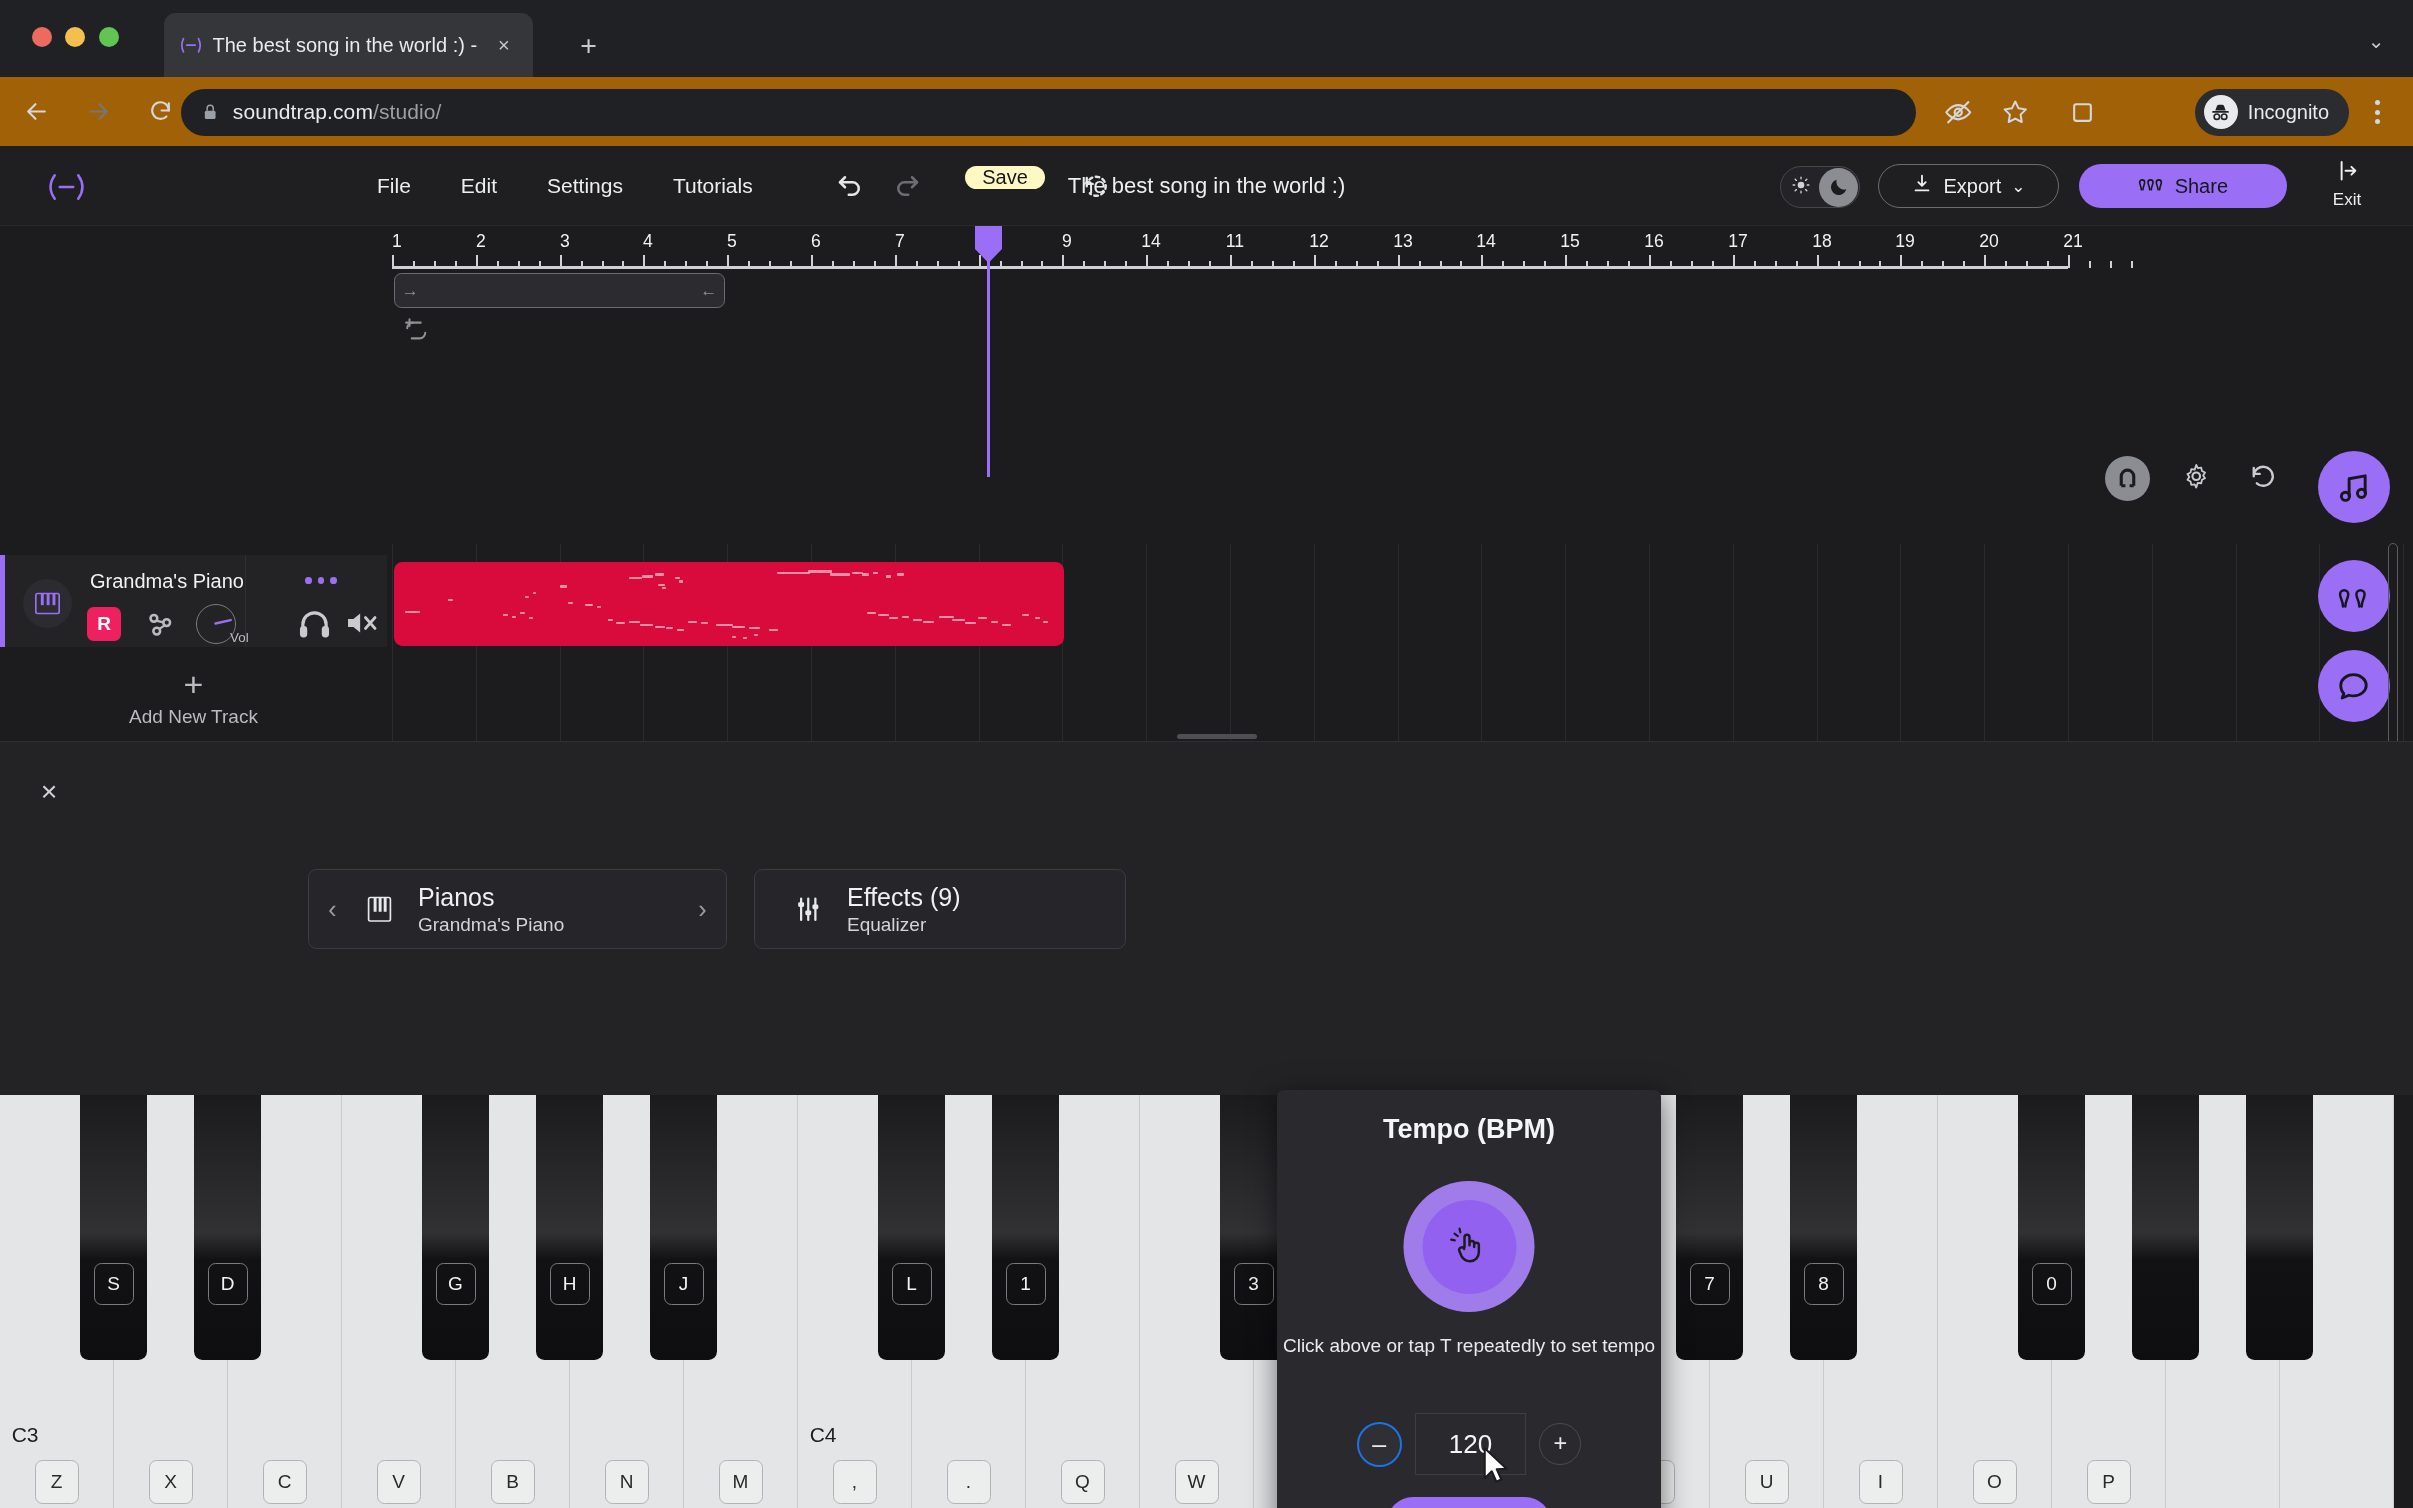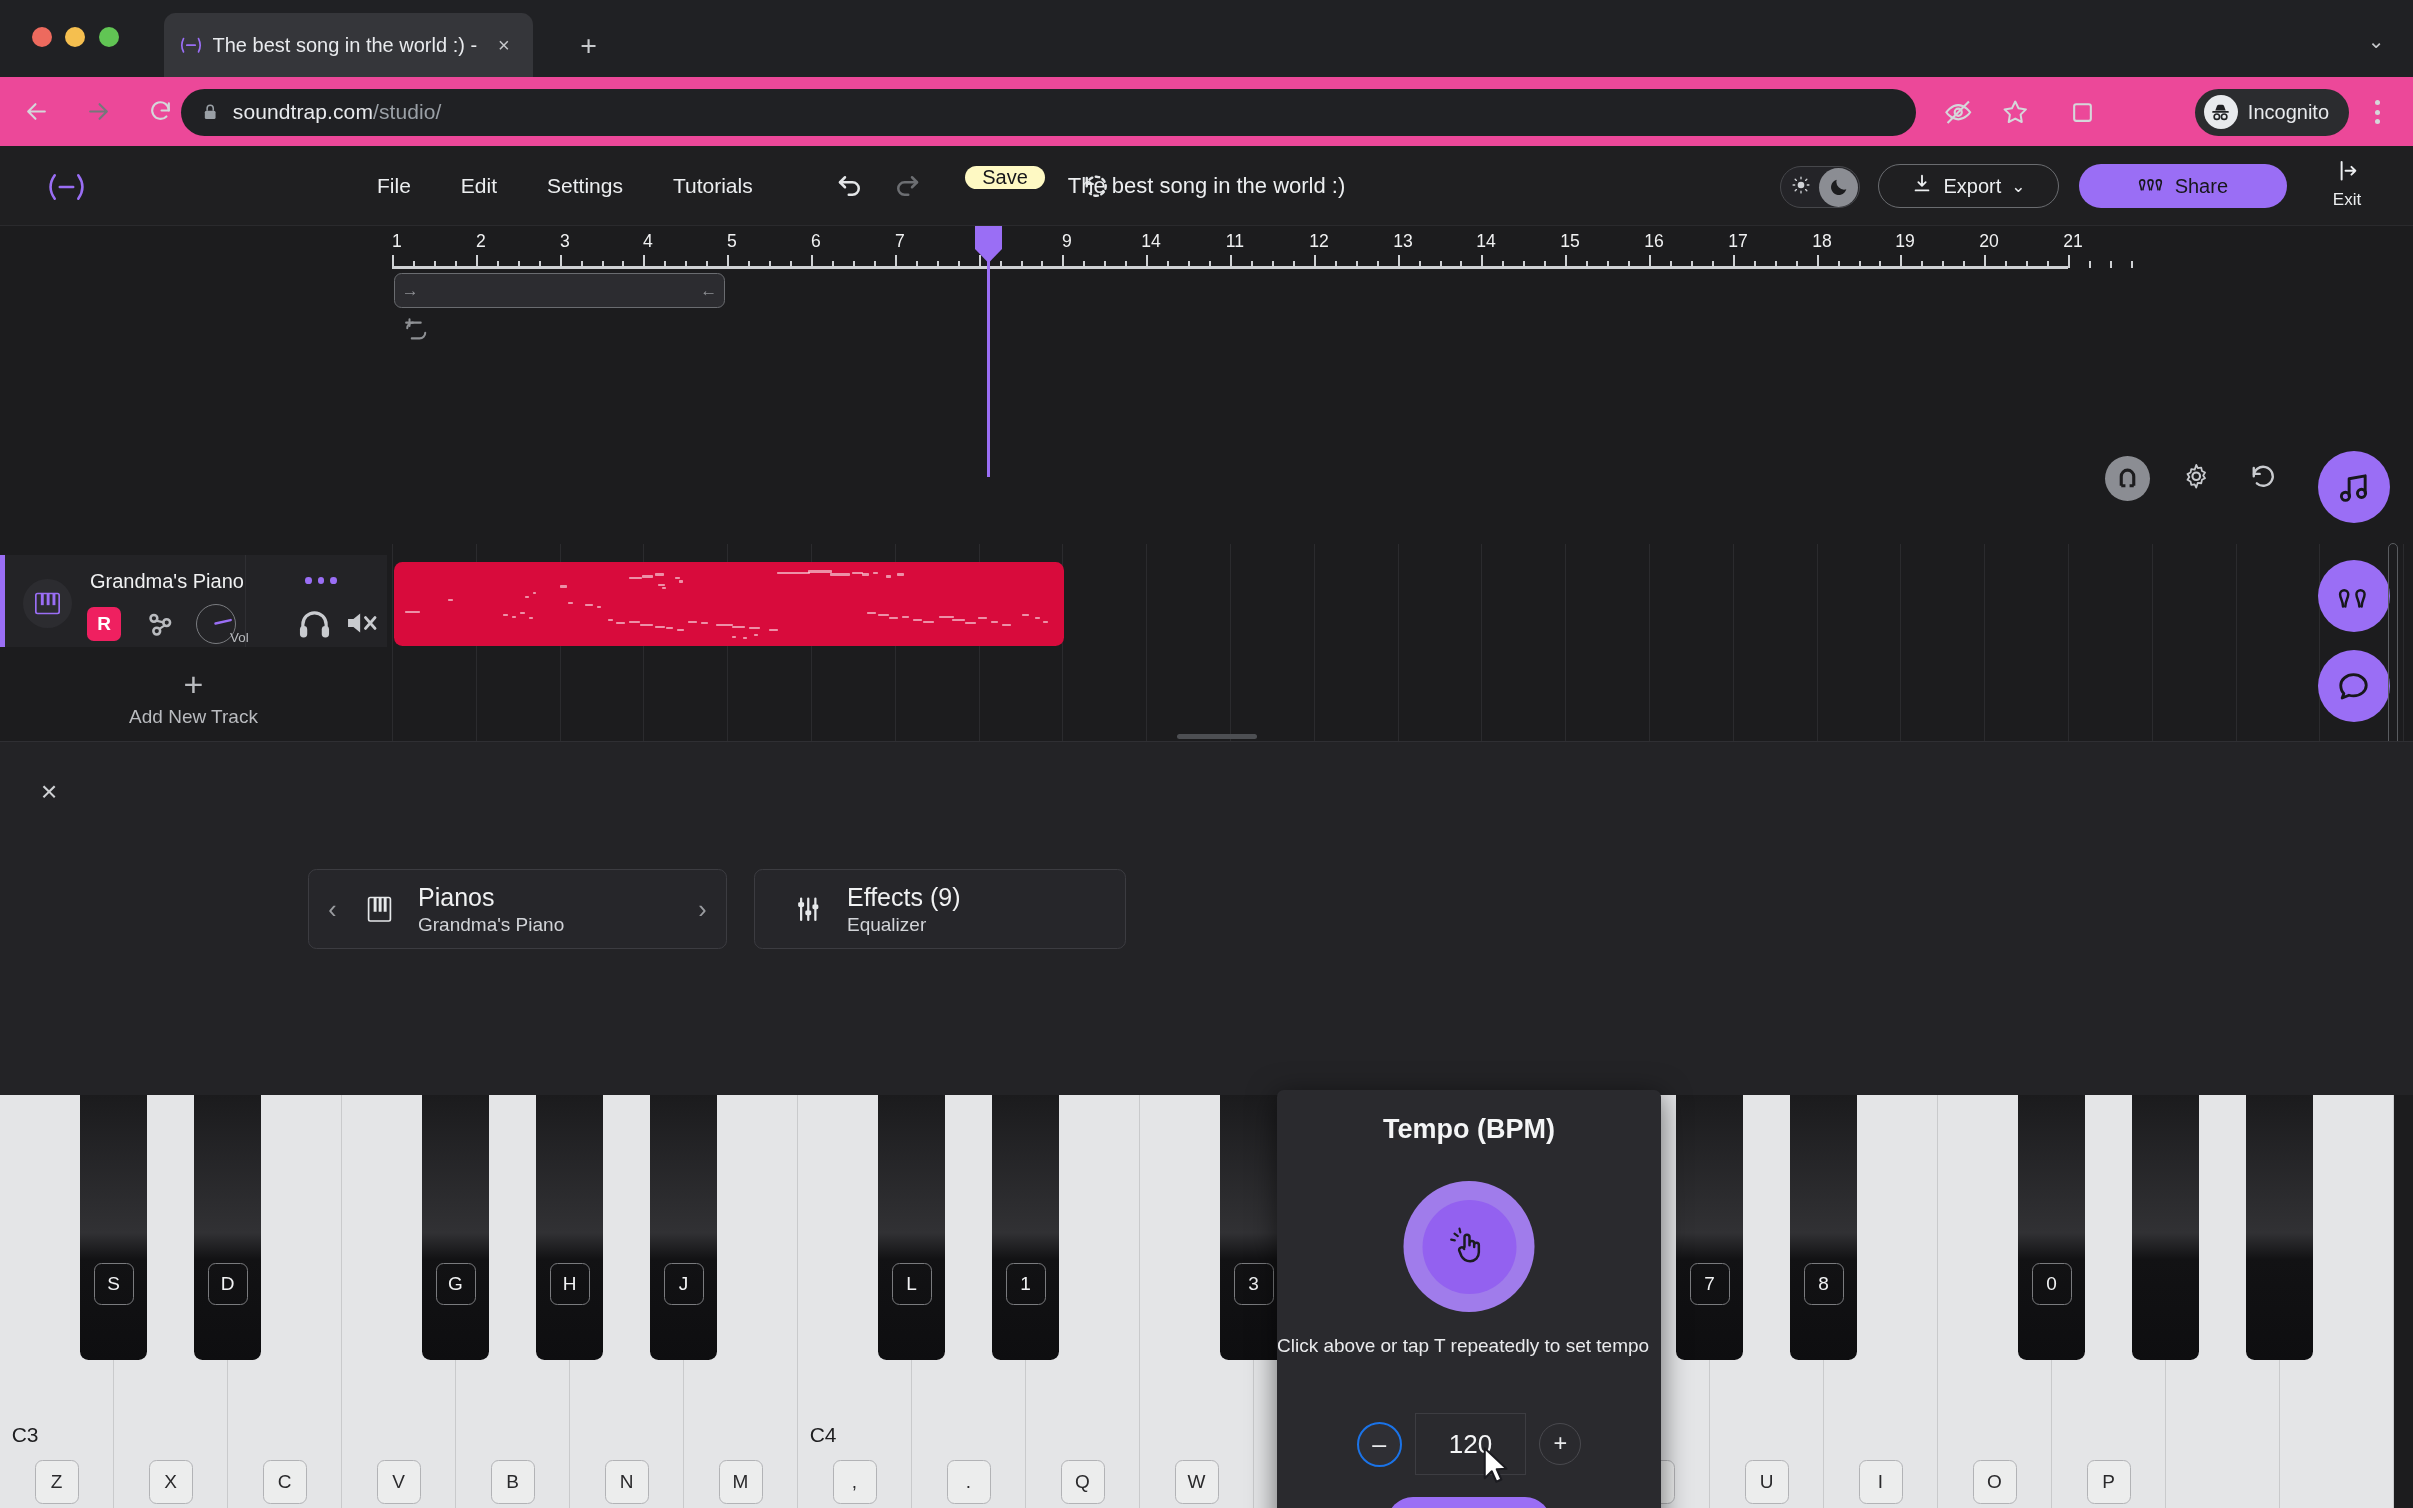--- a/index.html
+++ b/index.html
@@ -49,21 +49,21 @@
     display: flex; align-items: center; justify-content: center;
     color: #c7c9cc; font-size: 28.5px; font-weight: 300;
   }
   .tabstrip-caret {
     position: absolute; right: 28.5px; top: 28.5px;
     color: #c7c9cc; font-size: 20px;
   }
 
   .browser-toolbar {
     position: absolute; left: 0; top: 77px; width: 2413px; height: 69px;
-    background: #ec4899; display: flex; align-items: center;
+    background: #a16207; display: flex; align-items: center;
   }
   .nav-btn {
     width: 50px; height: 50px; margin-left: 11.7px; border-radius: 50%;
     display: flex; align-items: center; justify-content: center;
     color: #d5d7da; font-size: 25px;
   }
   .nav-btn.dim { color: #75777a; }
   .omnibox {
     position: absolute; left: 181px; top: 11.7px; width: 1735px; height: 47px;
     background: #202124; border-radius: 23.5px;
@@ -359,21 +359,21 @@
     position: absolute; left: 50%; transform: translateX(-50%); top: 91px;
     width: 131px; height: 131px; border-radius: 50%;
     background: #a07ceb;
     display: flex; align-items: center; justify-content: center;
   }
   .tap-inner {
     width: 94px; height: 94px; border-radius: 50%; background: #9361f0;
     display: flex; align-items: center; justify-content: center;
   }
   .tempo-hint {
-    position: absolute; left: 0; right: 0; top: 243px; 
+    position: absolute; left: 0; right: 0; top: 243px; text-align: center;
     color: #e9eaec; font-size: 19px; line-height: 1.35;
   }
   .stepper {
     position: absolute; left: 0; right: 0; top: 322px; height: 64px;
     display: flex; align-items: center; justify-content: center; gap: 13.4px;
   }
   .step-minus {
     width: 45px; height: 45px; border-radius: 50%;
     border: 2.5px solid #1a73e8; background: #2f2f34;
     display: flex; align-items: center; justify-content: center;

